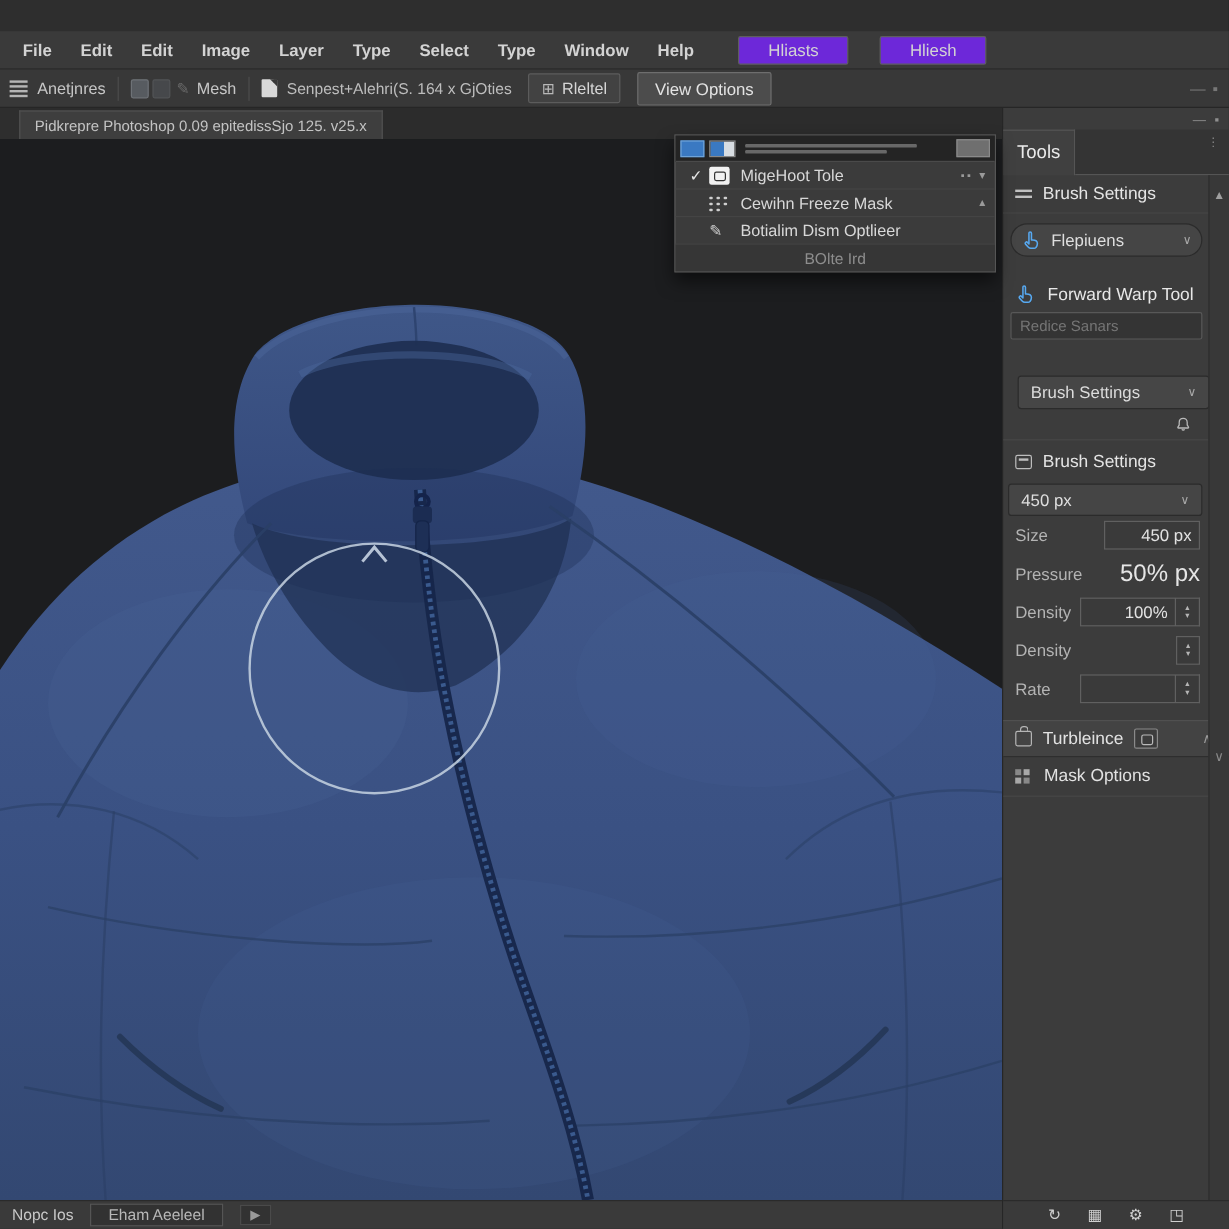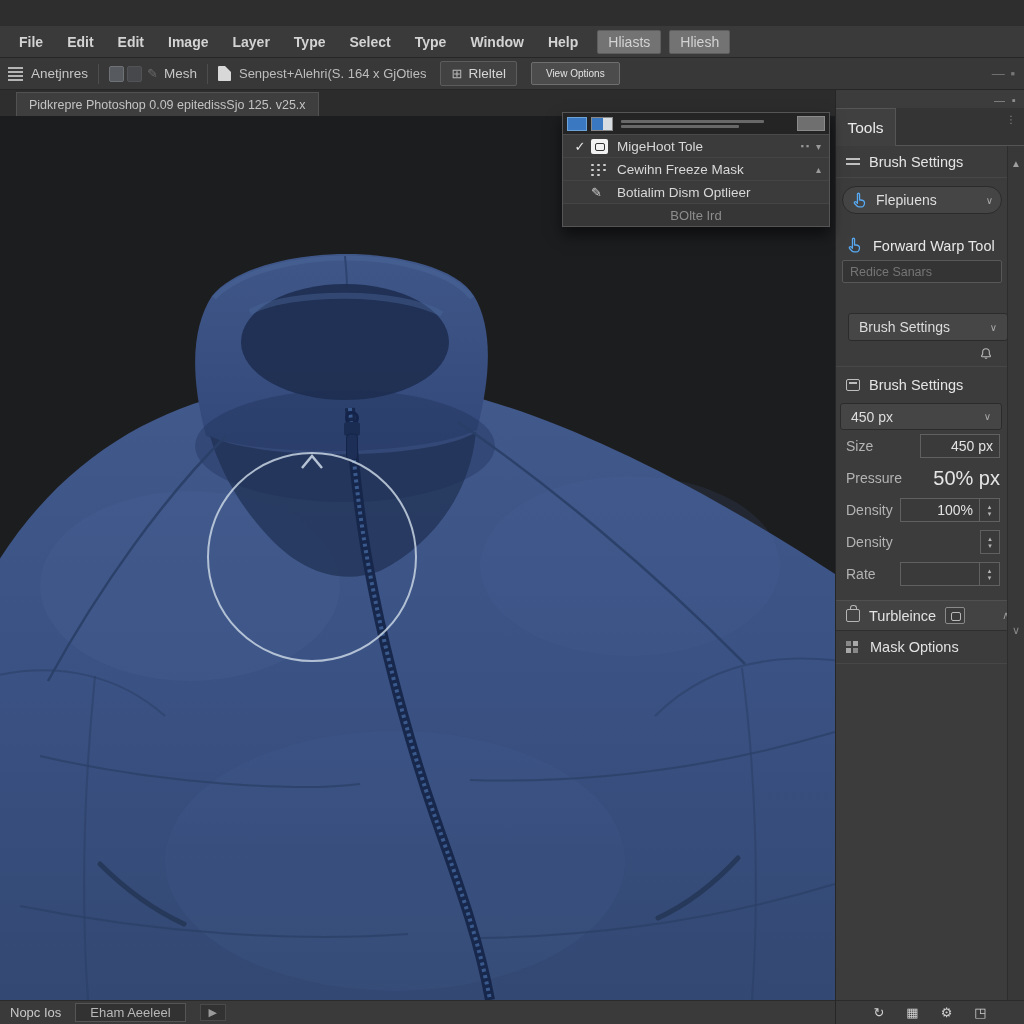--- a/index.html
+++ b/index.html
@@ -15,40 +15,40 @@
   .winbtn { position:absolute; top:0; height:26px; display:flex; align-items:center; justify-content:center; color:#cfcfcf; font-size:13px; }
   .btn-min { right:76px; width:26px; }
   .btn-max { right:46px; width:28px; }
   .btn-max .maxbox { width:11px; height:10px; border:2px solid #bdbdbd; background:#4a4a4a; }
   .btn-close { right:0; width:44px; background:#c4382f; color:#fff; font-weight:bold; font-size:14px; }
 
   
   .menubar { position:absolute; left:0; top:26px; width:1024px; height:32px; background:#3a3a3a;
     border-bottom:1px solid #262626; display:flex; align-items:center; padding-left:8px; gap:2px; }
   .menu-item { color:#d3d3d3; font-size:14px; padding:4px 11px;font-weight:bold; }
-  .menu-item-boxed { color:#d3d3d3; font-size:14px; padding:3px 10px; background:#737373;
-    border:1px solid #5e5e5e; border-radius:2px; margin-left:6px; }
+  .menu-item-boxed { color:#d3d3d3; font-size:14px; padding:3px 24px; background:#6d28d9;
+    border:1px solid #5e5e5e; border-radius:2px; margin-left:24px; }
 
   
   .optionsbar { position:absolute; left:0; top:58px; width:1024px; height:32px; background:#383838;
     border-bottom:1px solid #262626; display:flex; align-items:center; padding-left:8px; }
   .hamburger { width:15px; display:inline-block; margin-right:8px; }
   .hamburger i { display:block; height:2px; background:#b5b5b5; margin:2px 0; }
   .opt-label { color:#c6c6c6; font-size:13.5px; }
   .v-div { width:1px; height:20px; background:#4d4d4d; margin:0 10px; }
   .mini-thumb { width:15px; height:16px; background:#5d6268; border:1px solid #787d83; border-radius:2px; display:inline-block; margin-right:3px; opacity:.85; }
   .mini-thumb.dim { opacity:.4; }
   .pen-glyph { color:#8a8a8a; font-size:13px; margin:0 6px 0 2px; opacity:.6; }
   .page-icon { width:13px; height:15px; background:#d8d8d8; border-radius:1px; position:relative; display:inline-block; margin-right:8px; }
   .page-icon::after { content:""; position:absolute; right:0; top:0; border:3px solid #383838; border-left-color:transparent; border-bottom-color:transparent; }
   .opt-info { color:#bdbdbd; font-size:13px; }
   .opt-btn { display:flex; align-items:center; gap:6px; background:#424242; border:1px solid #5c5c5c;
     border-radius:2px; padding:4px 10px; color:#d6d6d6; font-size:13.5px; margin-left:14px; }
   .grid-glyph { color:#b8b8b8; font-size:13px; }
-  .view-options { background:#4c4c4c; border:1px solid #6e6e6e; color:#e3e3e3; padding:5px 14px; font-size:10px; }
+  .view-options { background:#4c4c4c; border:1px solid #6e6e6e; color:#e3e3e3; padding:5px 14px; font-size:14px; }
   .opt-far-icon { position:absolute; right:8px; top:8px; color:#777; font-size:13px; letter-spacing:1px; }
 
   
   .tabbar { position:absolute; left:16px; top:90px; width:835px; height:26px; background:#2c2c2c; }
   .doc-tab { position:absolute; left:0; top:2px; height:24px; background:#3e3e3e; border:1px solid #525252;
     border-bottom:none; color:#c3c3c3; font-size:12.5px; display:flex; align-items:center; padding:0 12px; }
 
   
   .canvas { position:absolute; left:0; top:116px; width:835px; height:884px; background:#1c1d1f; }
 

